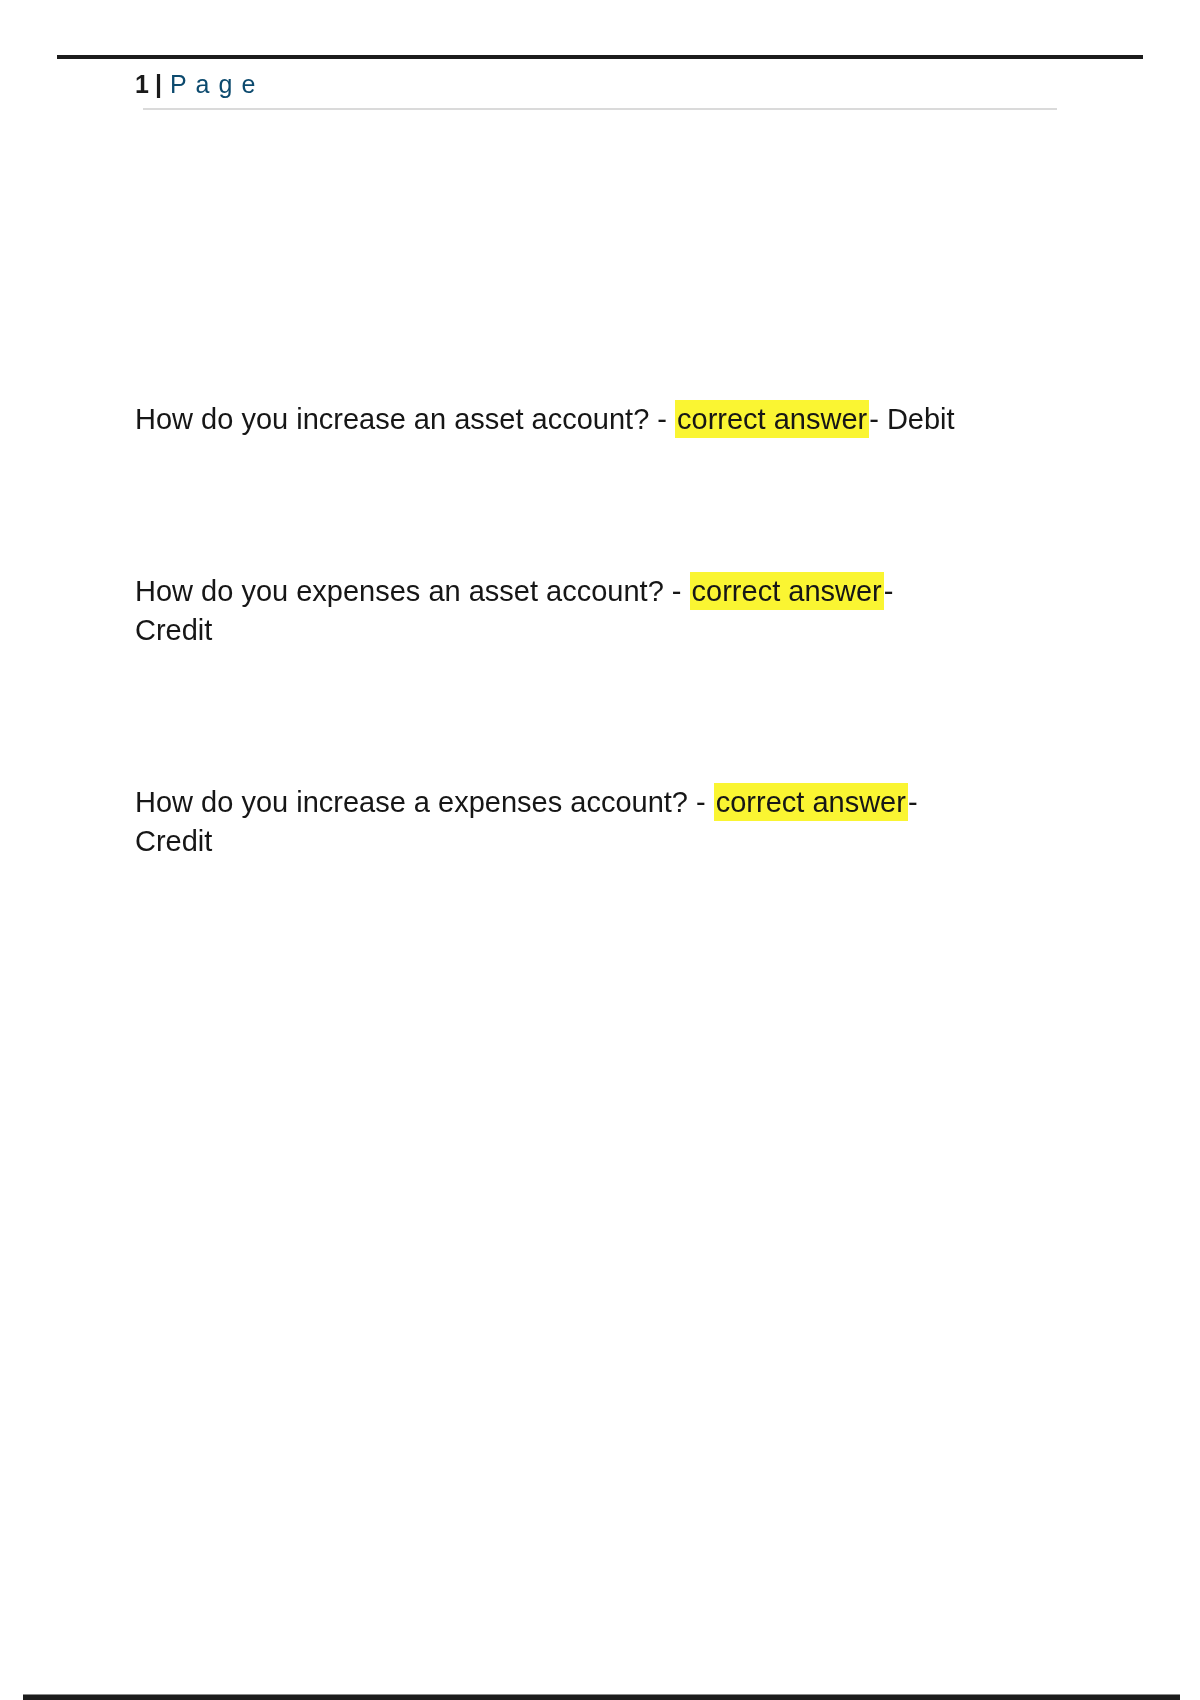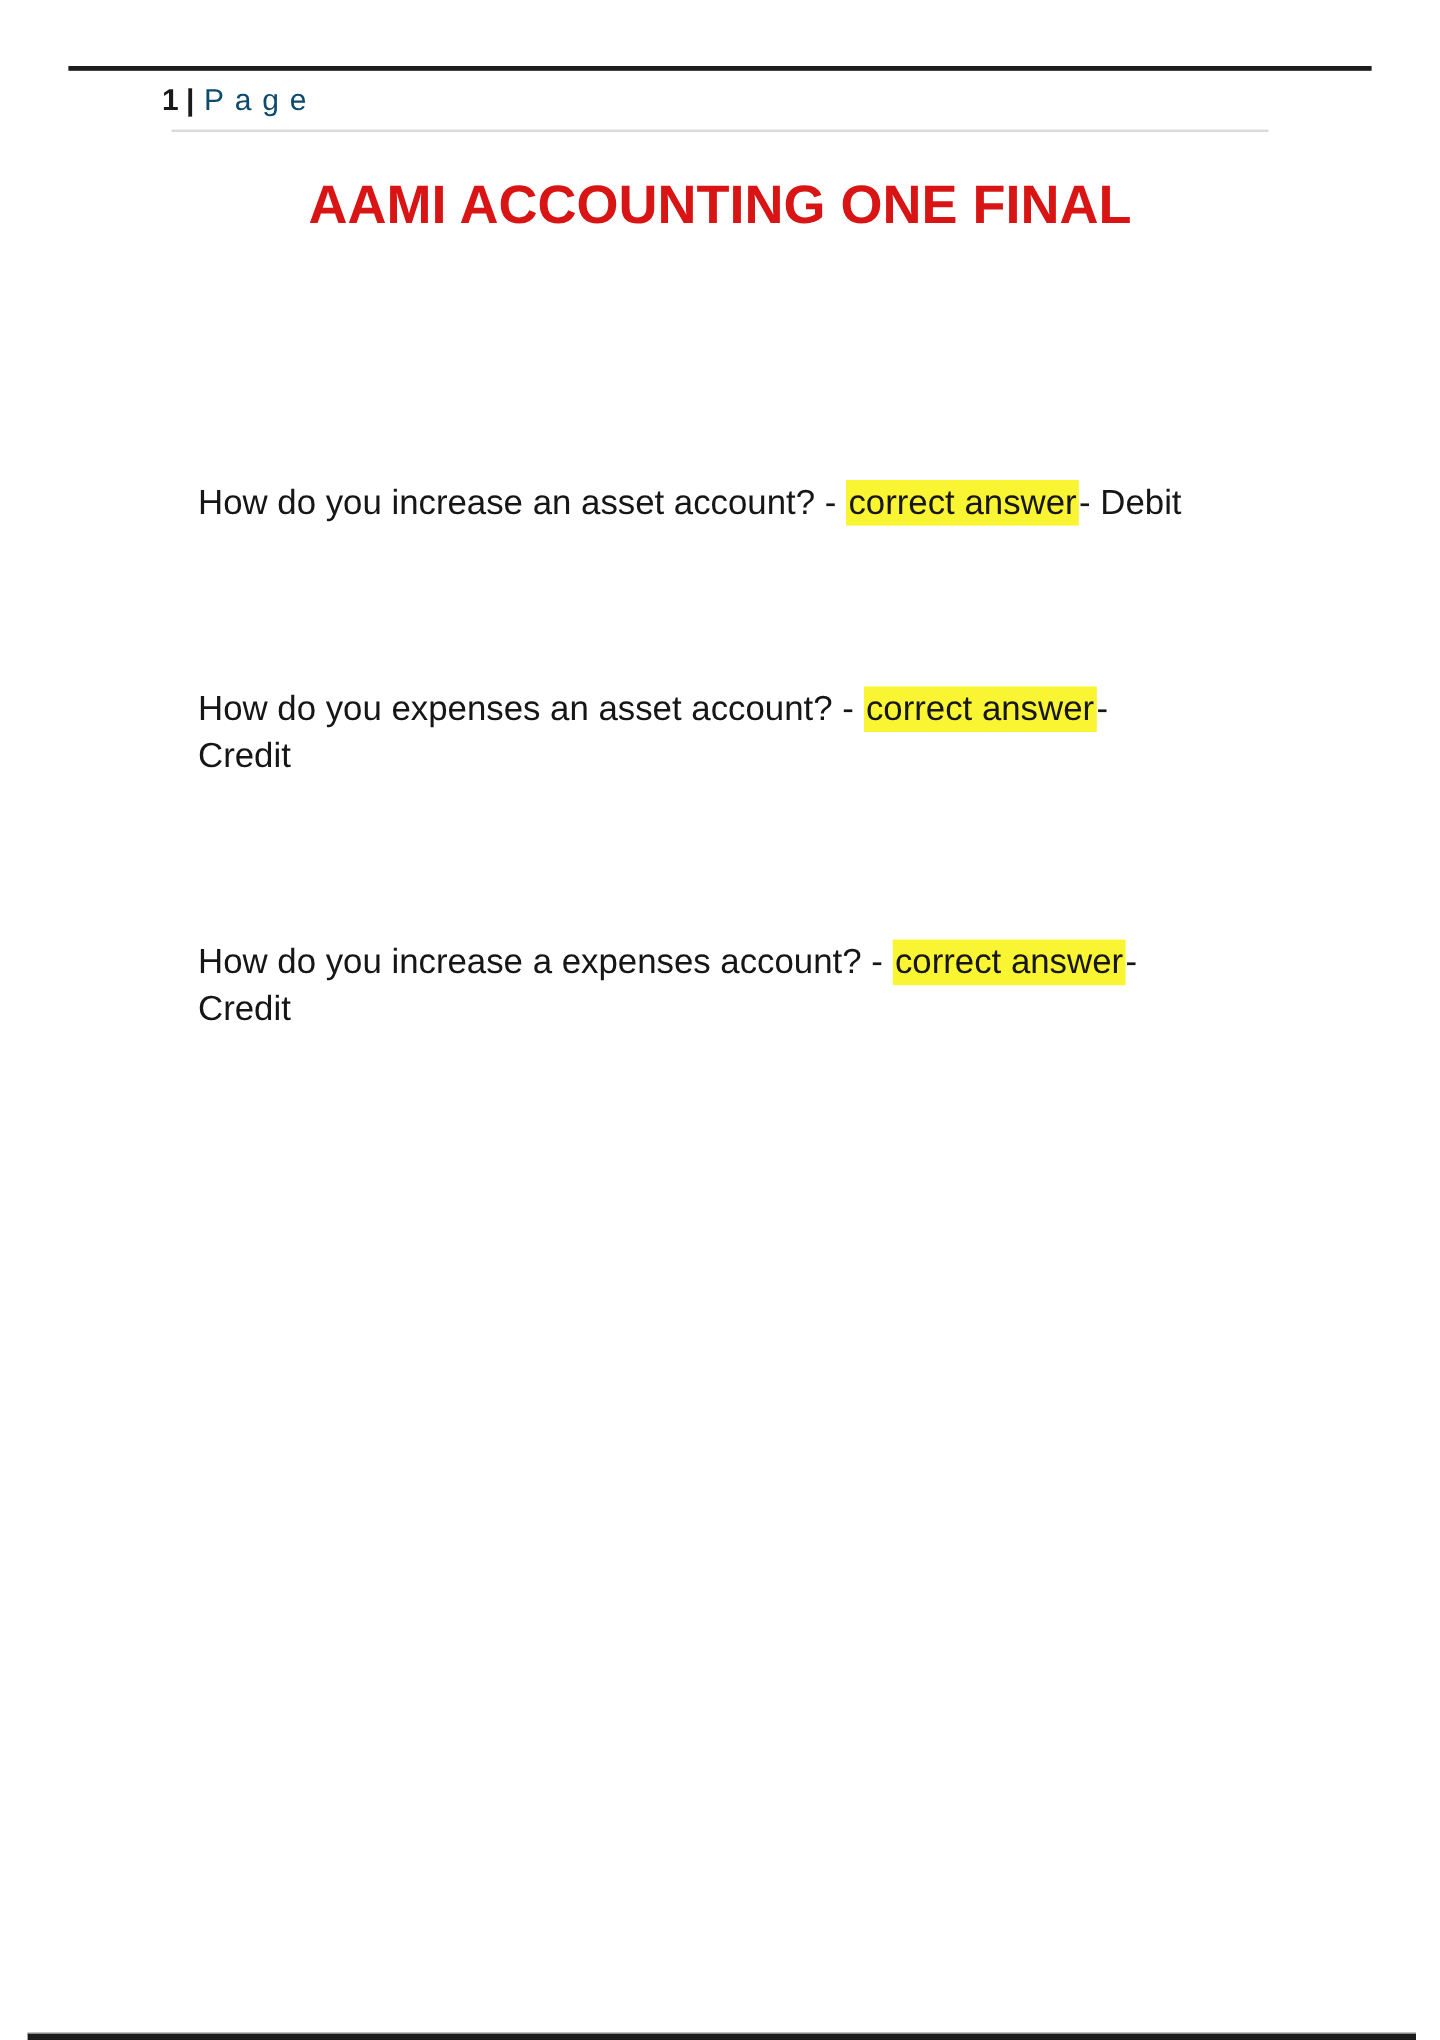--- a/index.html
+++ b/index.html
@@ -63,21 +63,20 @@
     position: absolute;
     top: 400px;
     left: 135px;
     width: 932px;
     font-size: 29px;
     line-height: 39px;
   }
   .qa {
     margin-bottom: 133px;
     white-space: pre-wrap;
-    margin-left: 30px;
   }
   .qa:last-child { margin-bottom: 0; }
   .hl {
     background: var(--highlight-yellow, #faf532);
     padding: 3px 2px;
   }
 
   .bottom-rule {
     position: absolute;
     top: 1694px;
@@ -93,21 +92,20 @@
 
 <div class="top-rule"></div>
 
 <div class="page-header">
   <span>1</span><span class="sep">|</span><span class="page-label">Page</span>
 </div>
 
 <div class="header-underline"></div>
 
 <h1 class="doc-title">
-  <div>AAMI ACCOUNTING ONE FINAL</div>
 </h1>
 
 <div class="qa-list">
   <p class="qa"><span>How do you increase an asset account? - </span><span class="hl">correct answer</span><span>- Debit</span></p>
 
   <p class="qa"><span>How do you expenses an asset account? - </span><span class="hl">correct answer</span><span>-
 Credit</span></p>
 
   <p class="qa"><span>How do you increase a expenses account? - </span><span class="hl">correct answer</span><span>-
 Credit</span></p>

